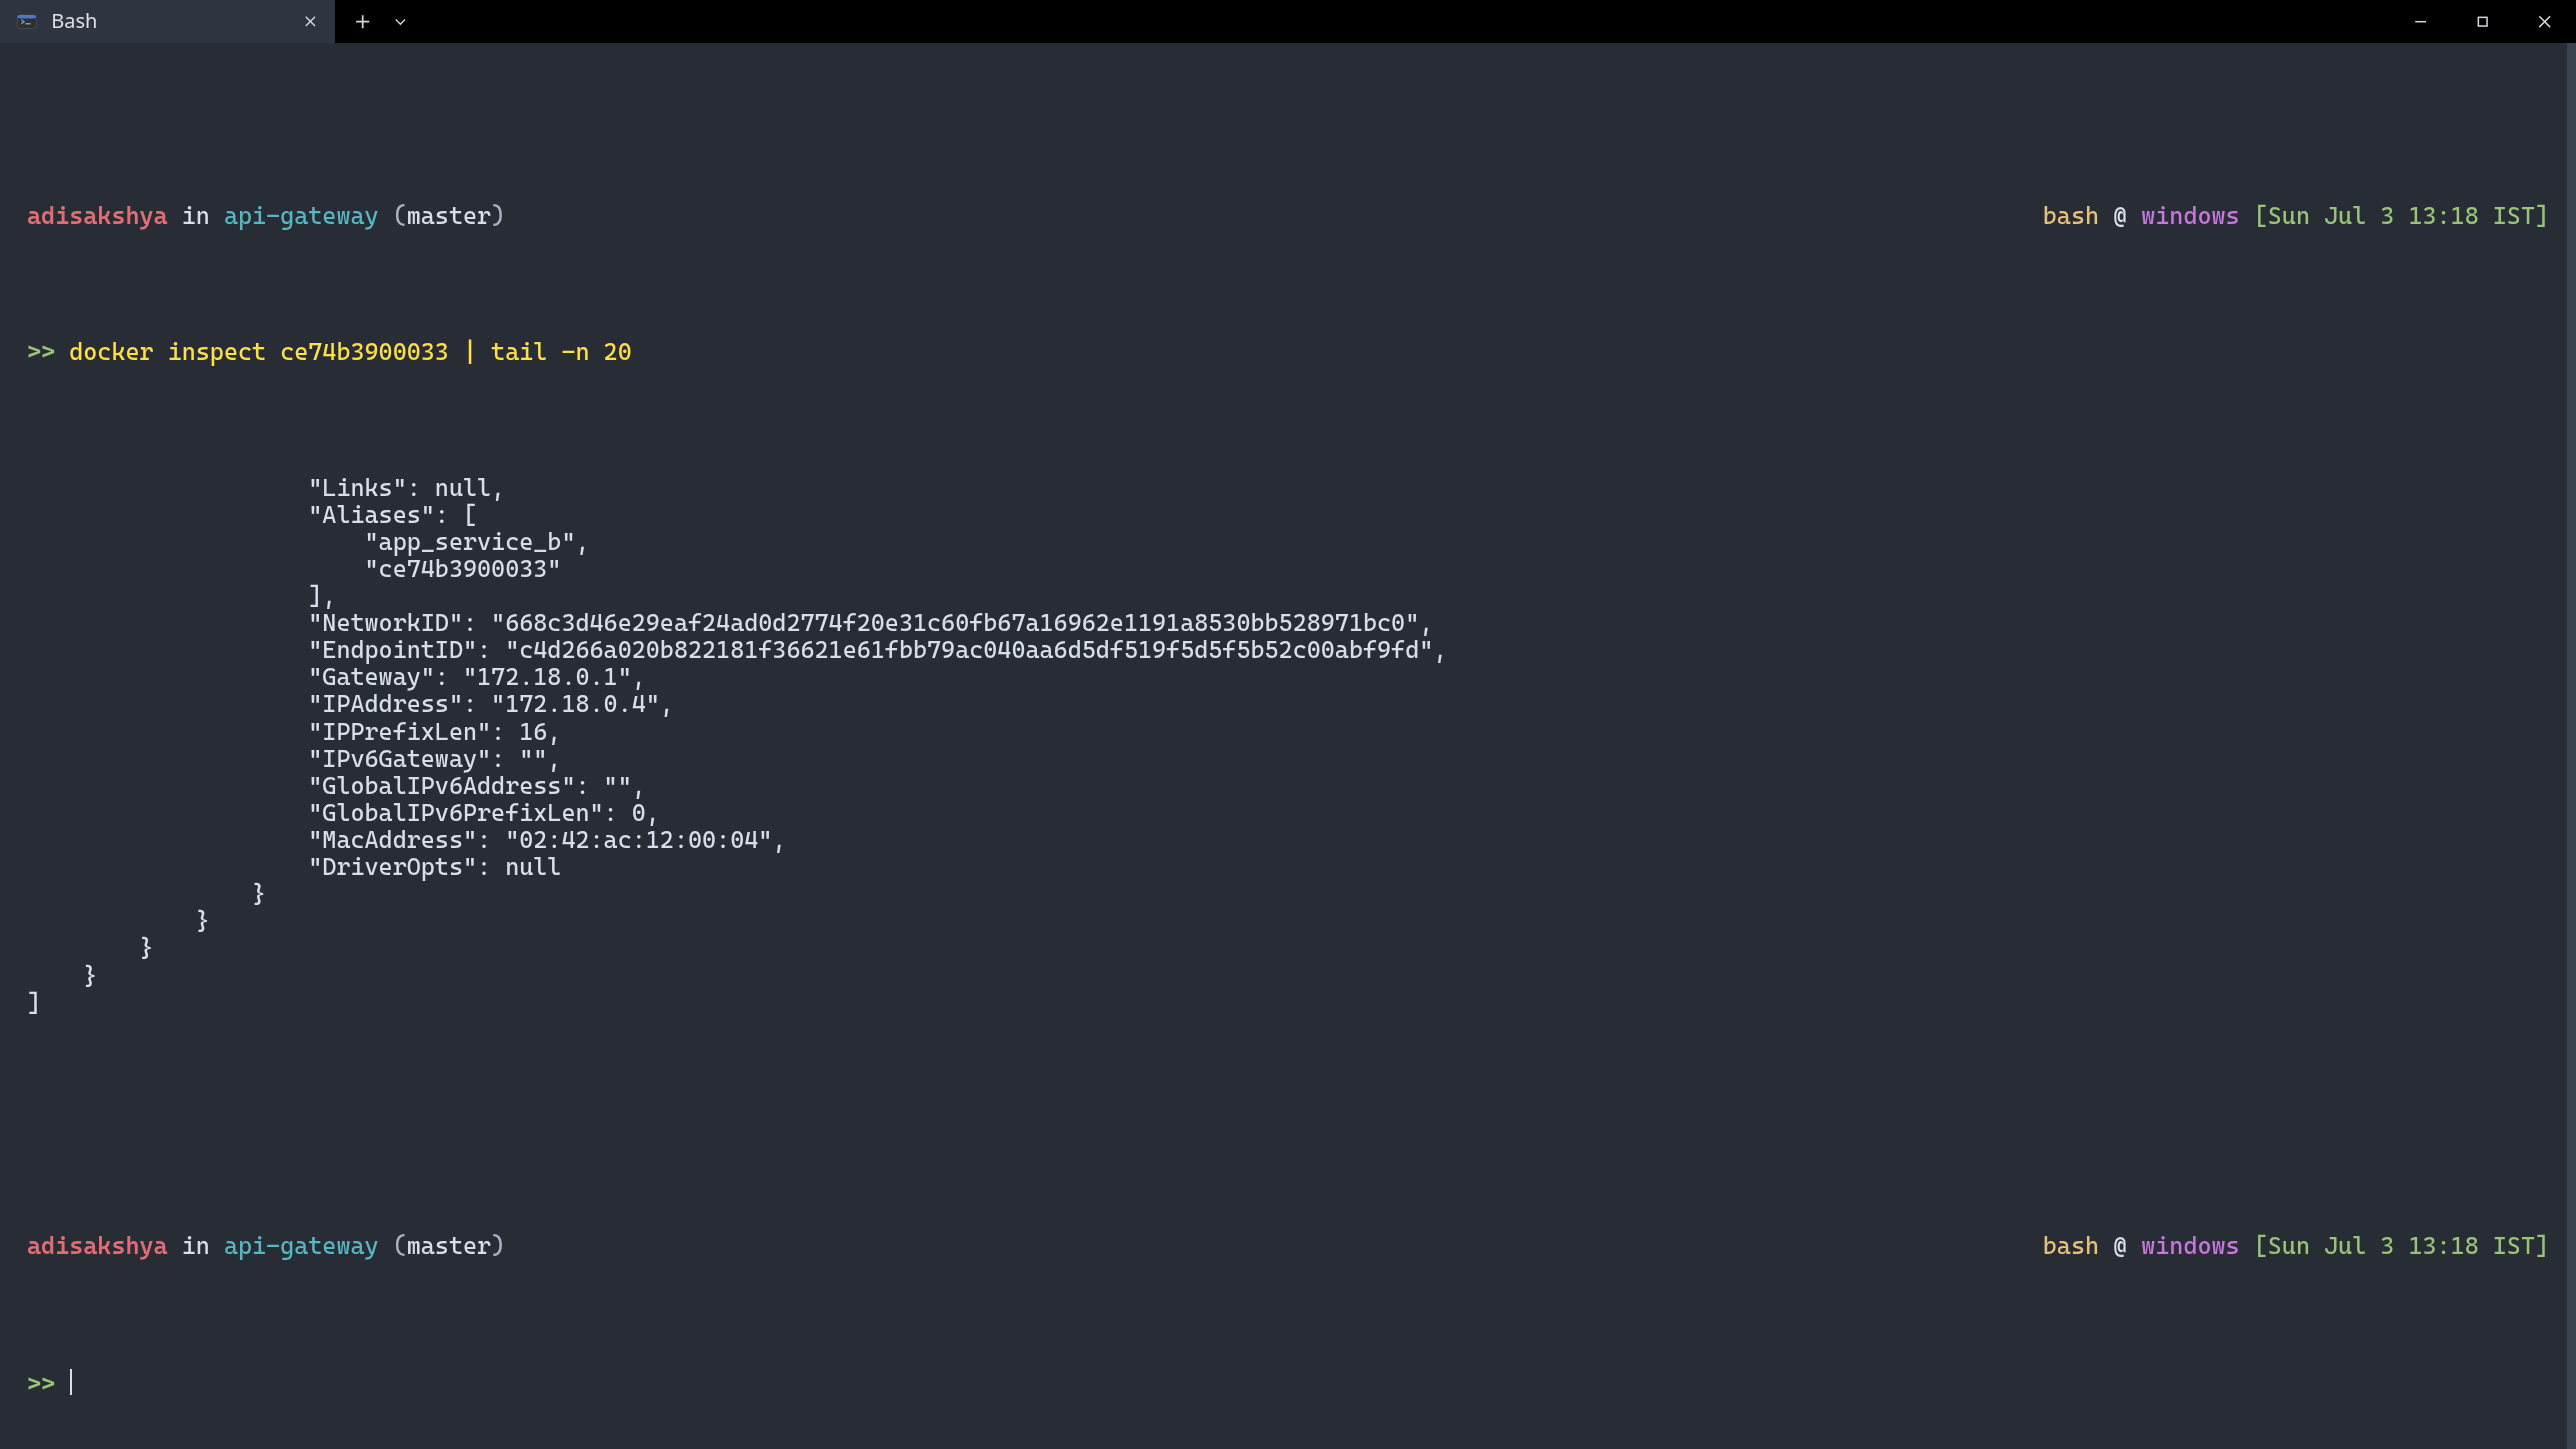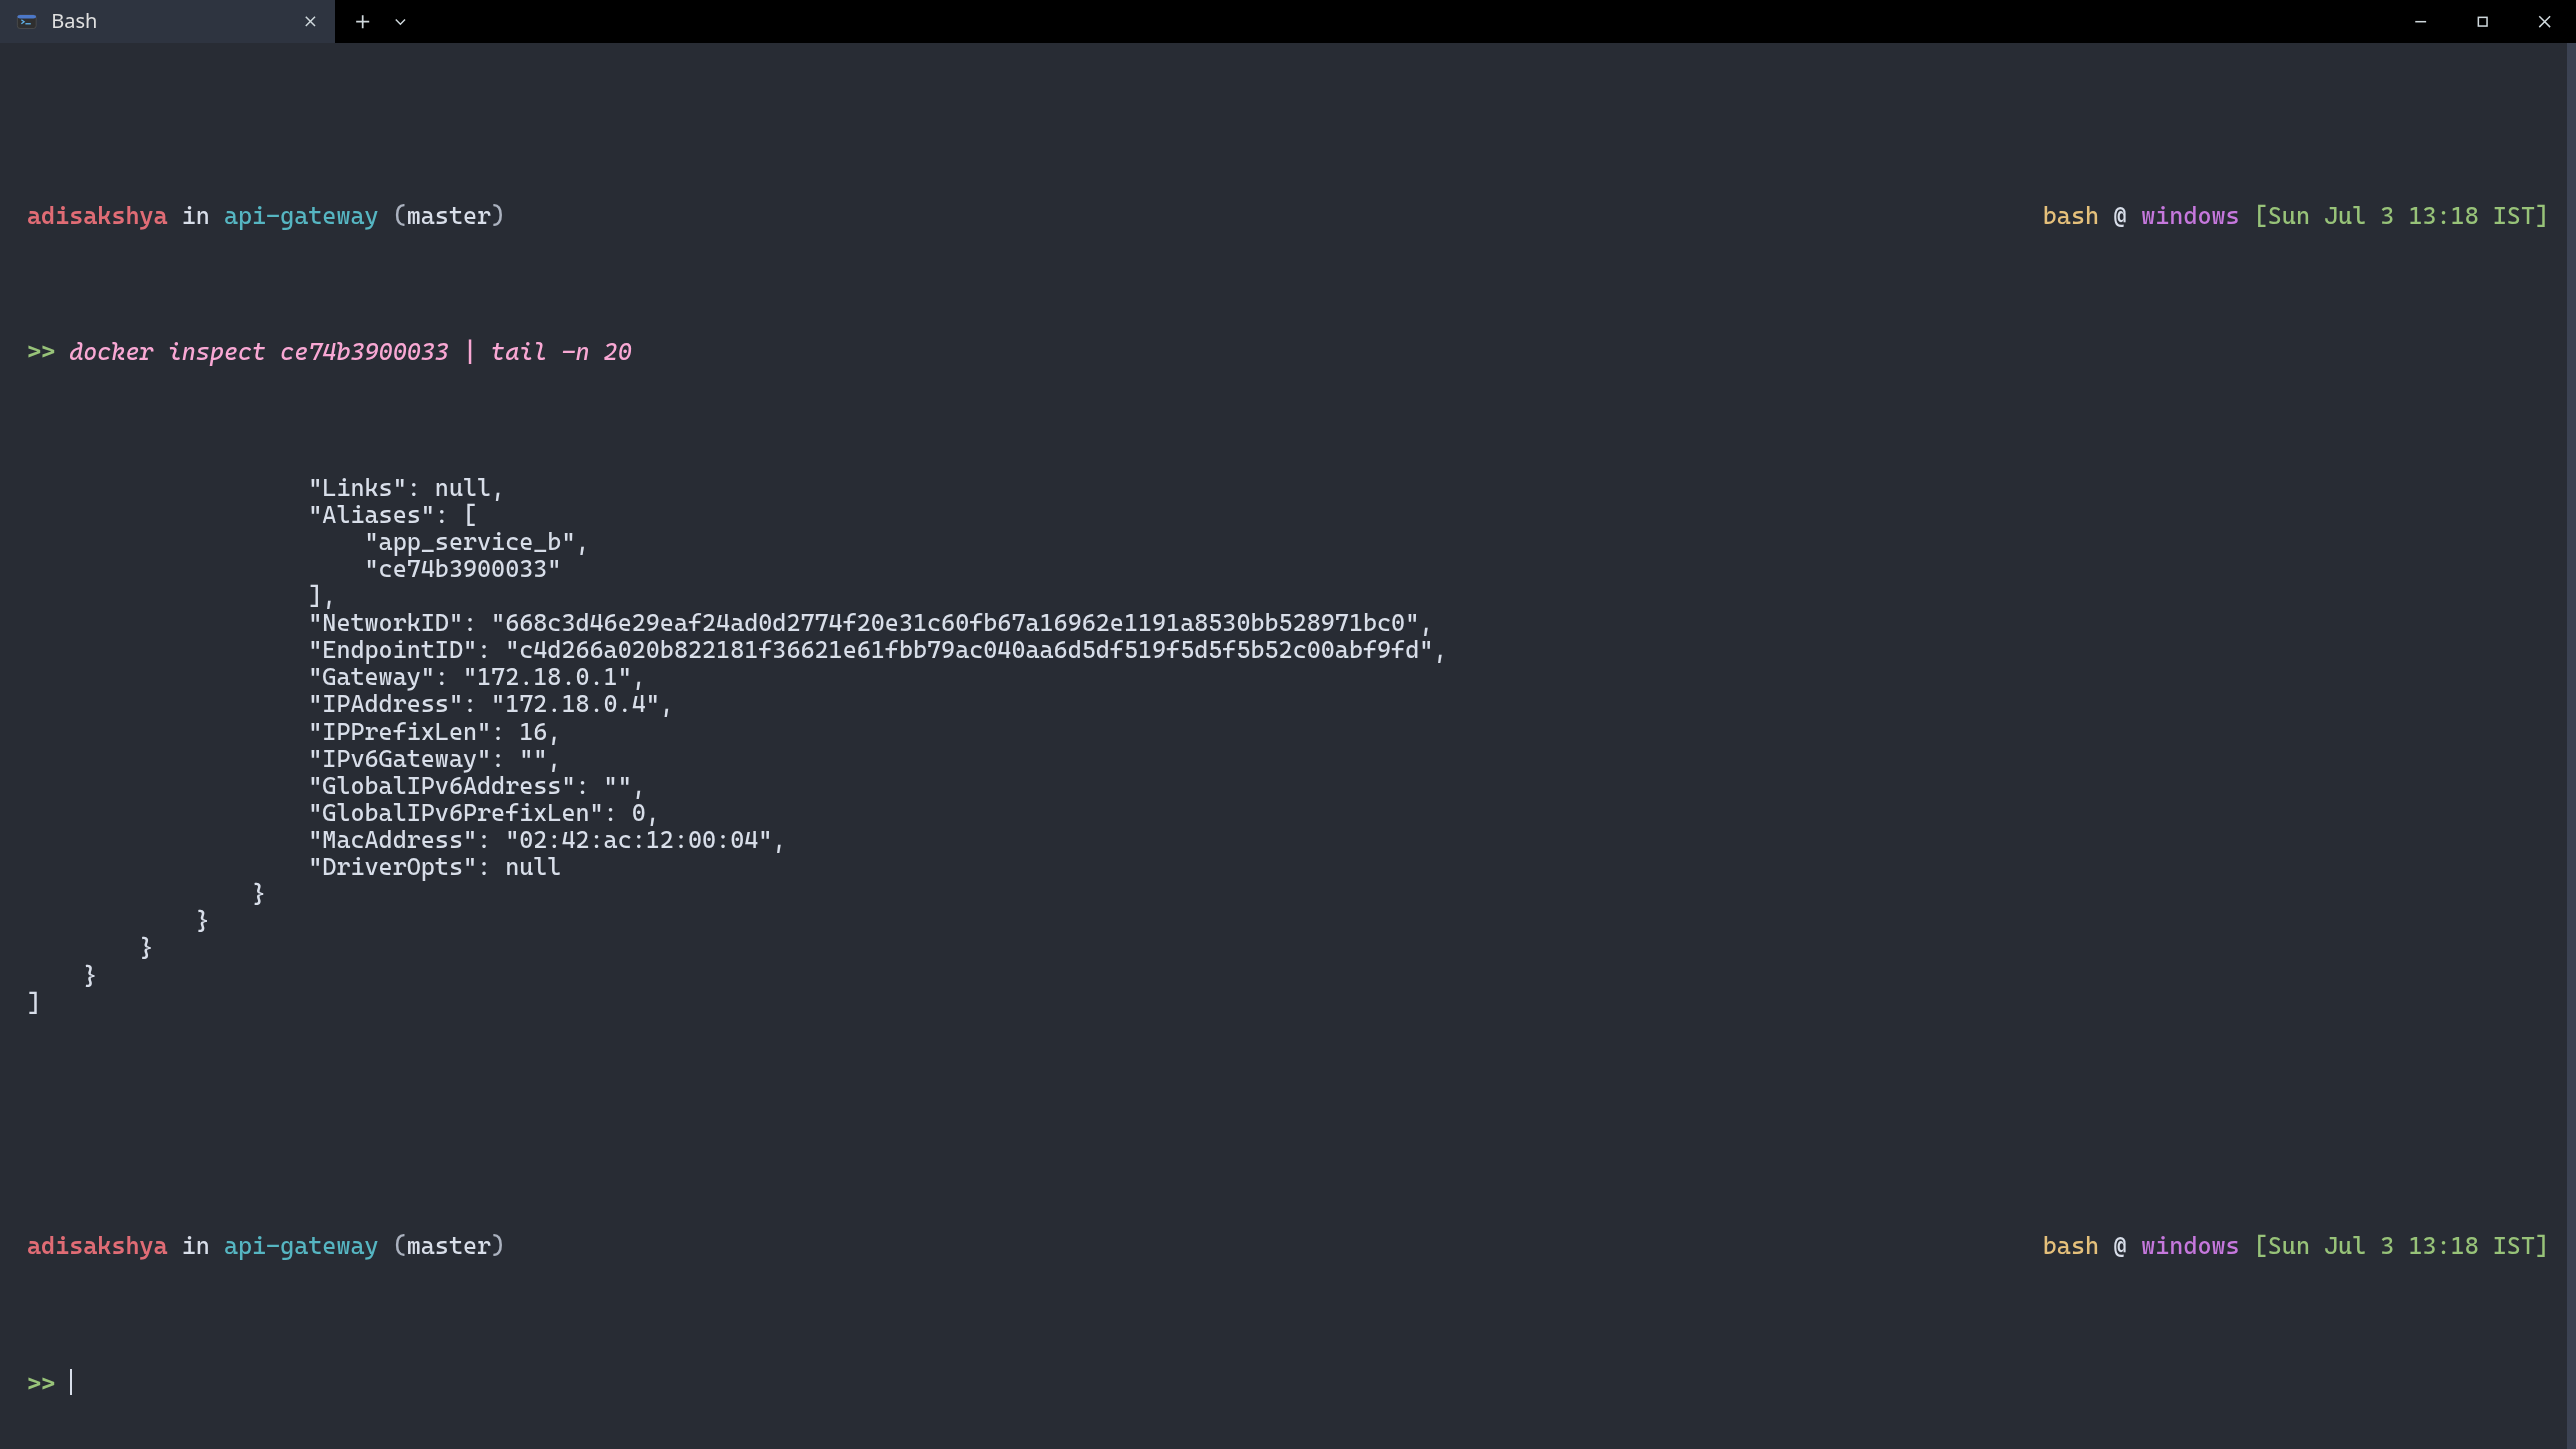--- a/index.html
+++ b/index.html
@@ -87,21 +87,21 @@
   .right-seg { white-space: pre; margin-left: 14px; }   
   .white   { color: #d8dee9; }
   .cyan    { color: #56b6c2; }
   .purple  { color: #c678dd; }
   .green   { color: #98c379; }
   .yellow  { color: #e5c07b; }
   .gray    { color: #abb2bf; }
   .strongred { color: #e06c75; font-weight: 600; }
 
   .prompt-sym { color: #98c379; font-weight: 600; }
-  .cmd { color: #f9a8d4; font-style: italic; }
+  .cmd { color: #fde047; }
 
   .output { color: #d8dee9; }
 
   .cursor {
     display: inline-block;
     width: 2px;
     height: 25.5px;
     background: #d8dee9;
     vertical-align: -2.7px;
     margin-left: 1.3px;

